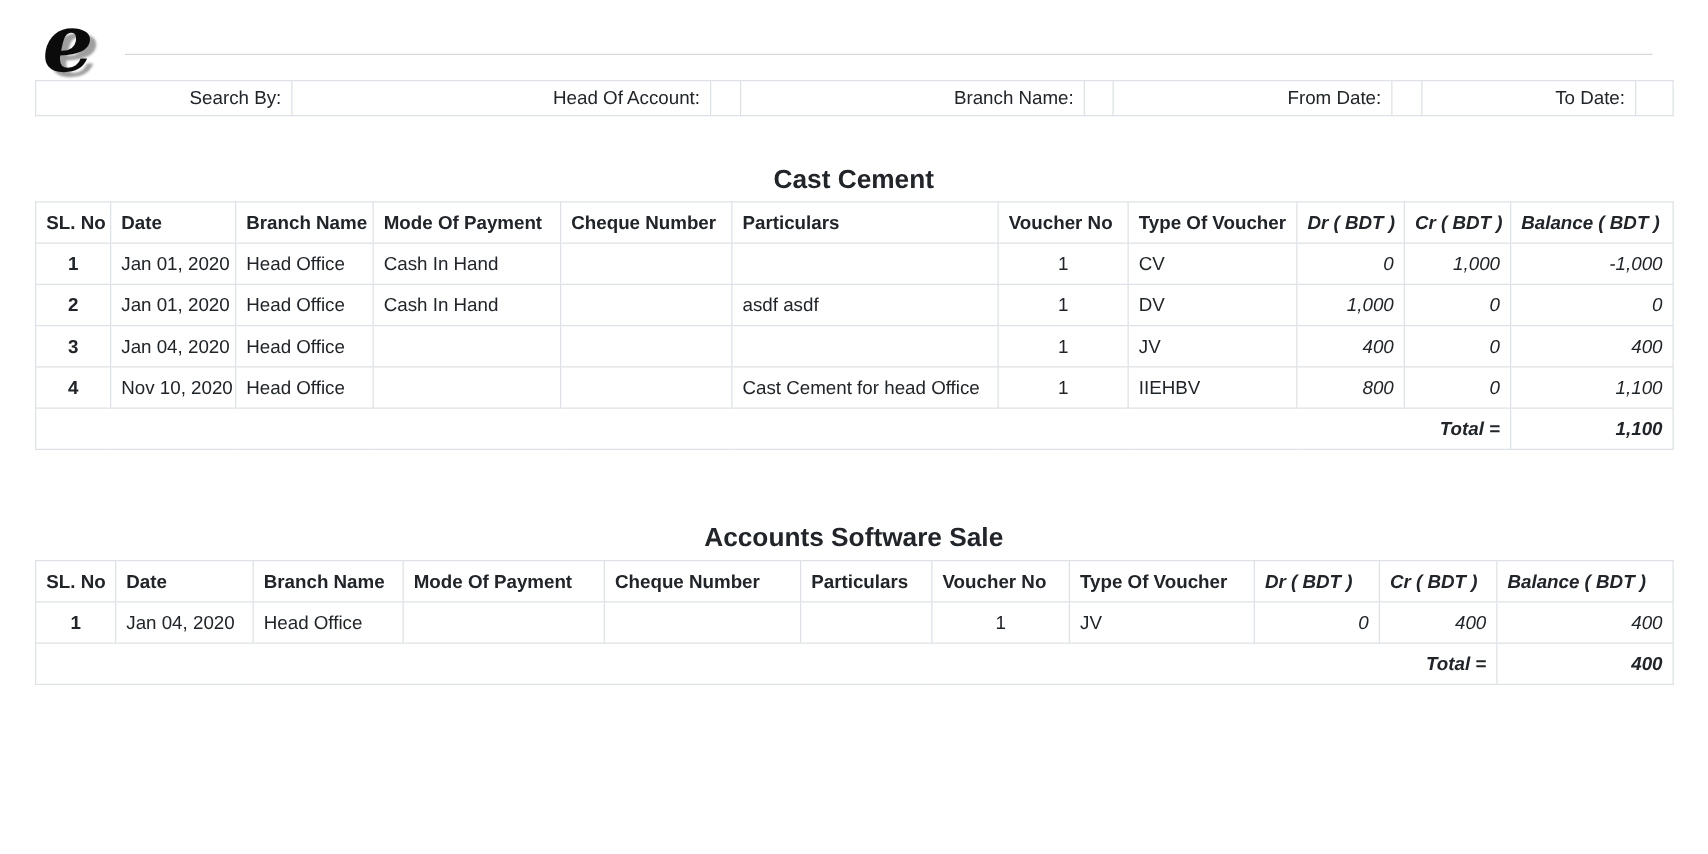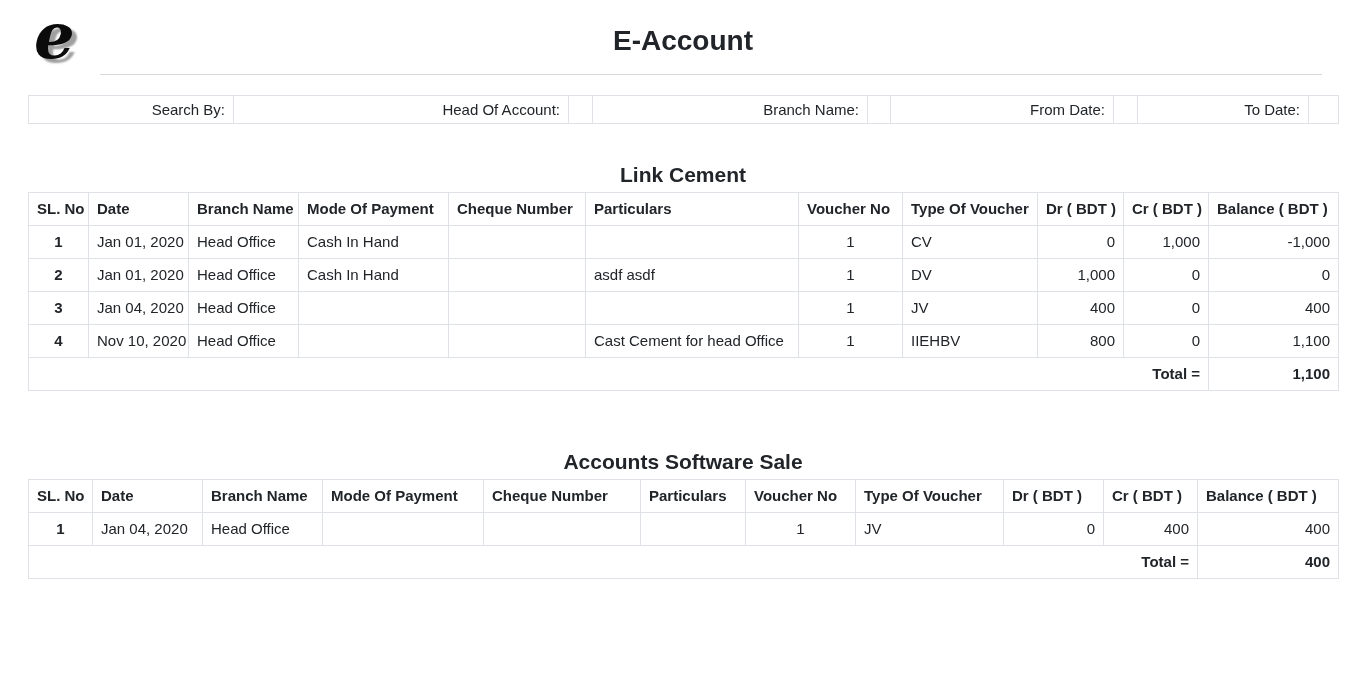--- a/index.html
+++ b/index.html
@@ -44,29 +44,28 @@
   .title-1 { margin-top: 39px; }
   .title-2 { margin-top: 59px; }
   .ledger-table { margin: 5px 0 0 28px; width: 1310px; }
   .ledger-table th, .ledger-table td {
     border: 1px solid #dee2e6;
     font-size: 15px; padding: 6px 8px; height: 33px;
     white-space: nowrap; overflow: hidden;
   }
   .ledger-table th { font-weight: 700; text-align: left; }
   .al-c { text-align: center; }
-  .al-r { text-align: right; }
+  .al-r { text-align: right; font-style: italic; }
   .bold { font-weight: 700; }
 </style>
 </head>
 <body>
 
 <div class="header">
   <div class="logo">e</div>
-  <div class="page-title">E-Account</div>
 </div>
 
 <hr class="rule">
 
 <table class="filter-table">
   <colgroup>
     <col style="width:205px">
       <col style="width:335px">
       <col style="width:24px">
     <col style="width:275px">
@@ -84,21 +83,21 @@
     <td class="lbl">Branch Name:</td>
     <td></td>
     <td class="lbl">From Date:</td>
     <td></td>
     <td class="lbl">To Date:</td>
     <td></td>
   </tr>
 </tbody>
   </table>
 
-<div class="section-title title-1">Link Cement</div>
+<div class="section-title title-1">Cast Cement</div>
 <table class="ledger-table">
     <colgroup>
       <col style="width: 60px;">
       <col style="width: 100px;">
       <col style="width: 110px;">
       <col style="width: 150px;">
       <col style="width: 137px;">
       <col style="width: 213px;">
       <col style="width: 104px;">
       <col style="width: 135px;">

